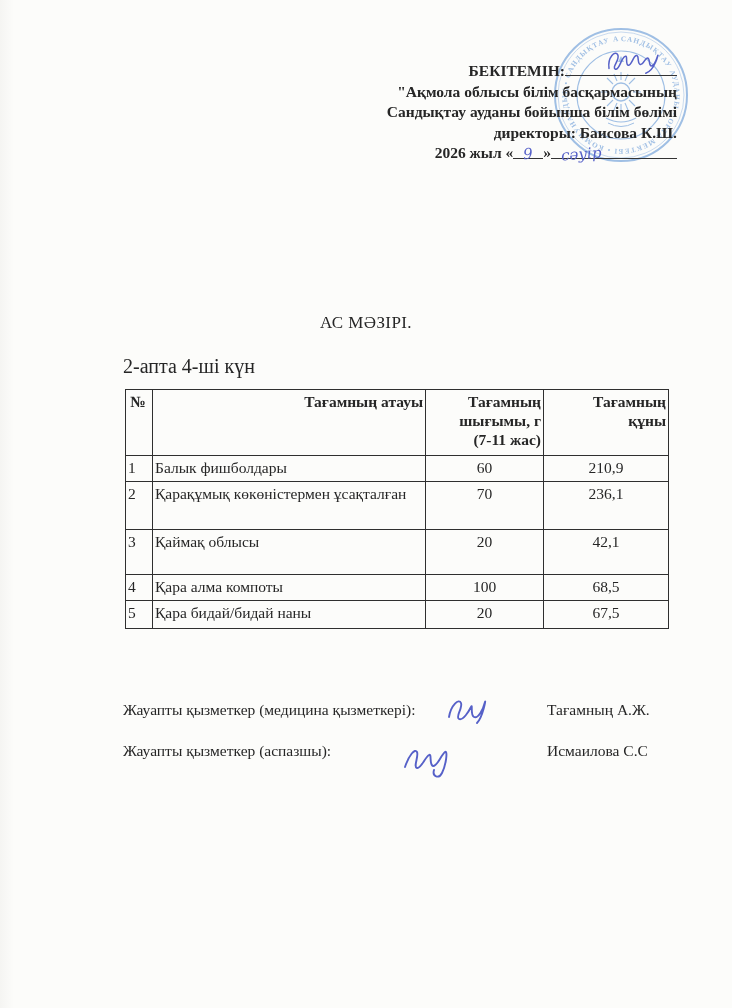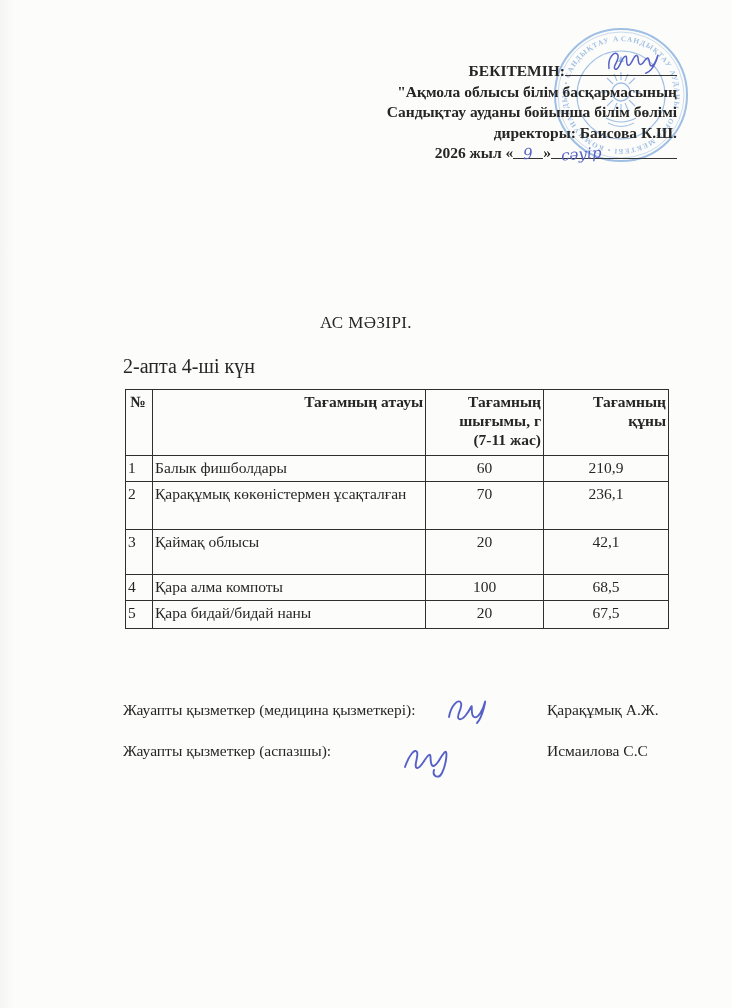--- a/index.html
+++ b/index.html
@@ -195,21 +195,21 @@
           <td class="cost">67,5</td>
         </tr>
       </tbody>
   </table>
 
   <div class="sig-line" id="sig-line-1">
     <span class="label">Жауапты қызметкер (медицина қызметкері):</span>
     <svg class="sig-med" viewBox="0 0 46 34">
       <path d="M6 22 C8 10 16 3 18 8 C20 13 12 22 16 24 C20 26 26 16 28 12 C30 8 27 20 31 22 C35 24 40 15 42 7 C43 3 40 22 34 28" fill="none" stroke="#5661c8" stroke-width="1.9" stroke-linecap="round"></path>
     </svg>
-    <span class="person">Қарақұмық А.Ж.</span>
+    <span class="person">Тағамның А.Ж.</span>
   </div>
 
   <div class="sig-line" id="sig-line-2">
     <span class="label">Жауапты қызметкер (аспазшы):</span>
     <svg class="sig-cook" viewBox="0 0 58 38">
       <path d="M4 27 C8 15 14 8 16 12 C18 16 12 27 16 28 C20 29 24 17 28 15 C31 13 28 25 32 26 C36 27 40 15 44 12 C47 10 45 25 41 33 C38 39 31 37 33 30" fill="none" stroke="#5661c8" stroke-width="1.9" stroke-linecap="round"></path>
     </svg>
     <span class="person">Исмаилова С.С</span>
   </div>
 

